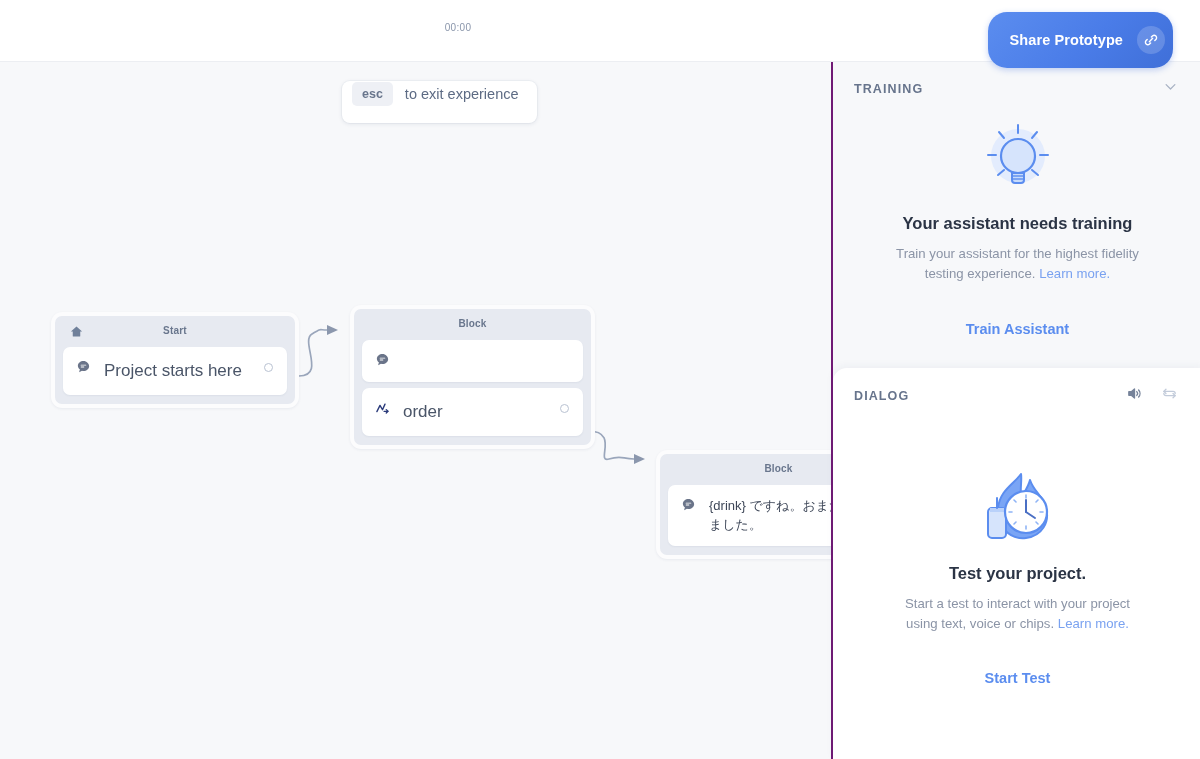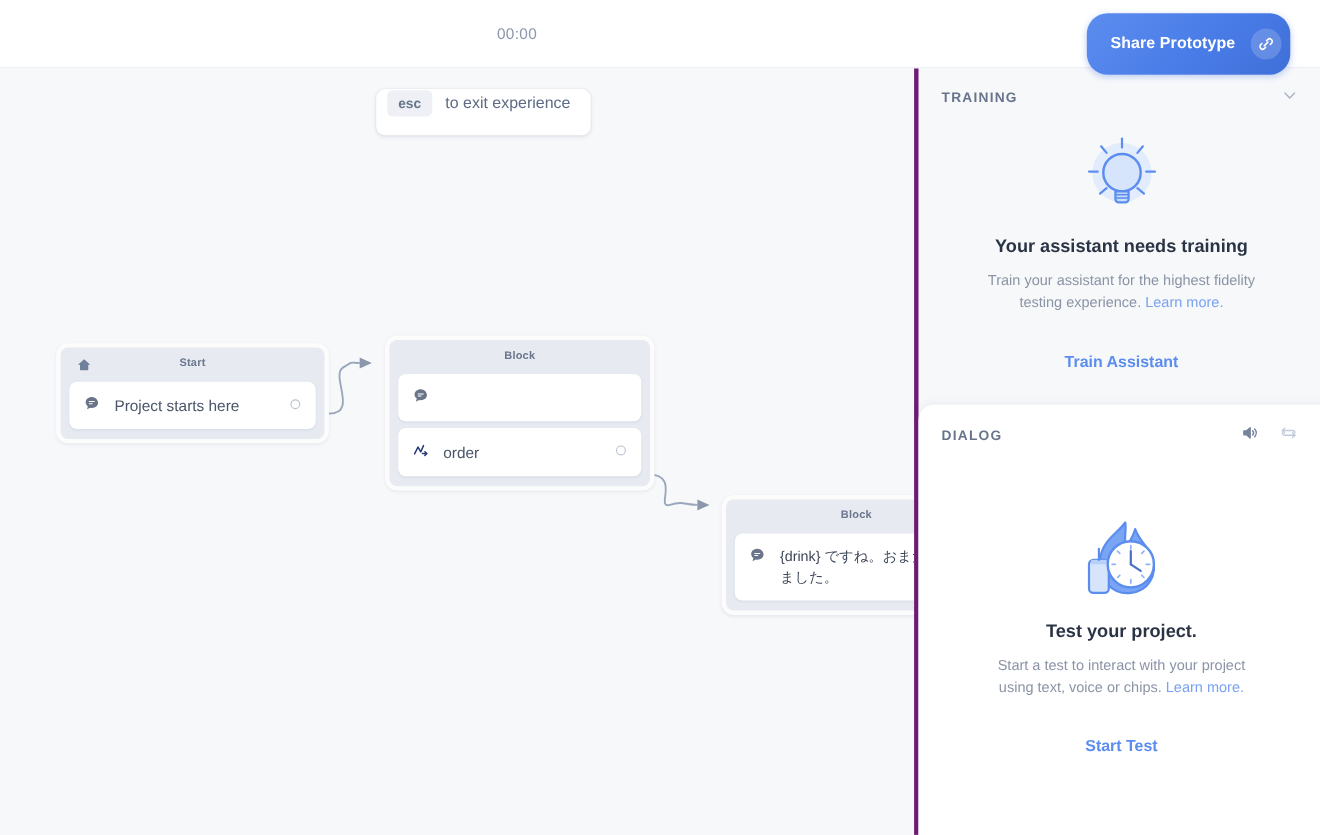--- a/index.html
+++ b/index.html
@@ -14,21 +14,21 @@
   
   .topbar {
     position: absolute; left: 0; top: 0; width: 1200px; height: 62px;
     background: #ffffff;
     border-bottom: 1px solid #eceef2;
     z-index: 30;
   }
   .timer {
     position: absolute; left: 0; top: 22px; width: 916px;
     text-align: center;
-    font-size: 14px; color: #8a96ab; letter-spacing: .3px; margin-left: 12px;
+    font-size: 10px; color: #8a96ab; letter-spacing: .3px;
   }
   .share-btn {
     position: absolute; right: 27px; top: 12px;
     height: 56px; padding: 0 8px 0 22px;
     display: flex; align-items: center; gap: 14px;
     border-radius: 19px;
     background: linear-gradient(135deg, #5b8def 0%, #4a7ce8 55%, #3f6fd8 100%);
     box-shadow: 0 2px 6px rgba(70,115,220,.32);
     cursor: pointer;
   }
@@ -80,42 +80,42 @@
     position: relative;
     background: #ffffff; border-radius: 7px;
     margin-top: 1px; margin-bottom: 6px;
     min-height: 38px;
     display: flex; align-items: flex-start; gap: 13px;
     padding: 11px 14px 11px 13px;
     box-shadow: 0 1px 2px rgba(40,60,100,.06);
   }
   .block-row:last-child { margin-bottom: 0; }
   .row-text {
-    font-size: 14px; color: #4a5568; line-height: 1.45;
+    font-size: 17px; color: #4a5568; line-height: 1.45;
     flex: 1; padding-top: 1px;
   }
   .row-text.jp { font-size: 13px; color: #3e4758; }
   .port {
     width: 9px; height: 9px; border-radius: 50%;
     border: 1.5px solid #b9c2d2; background: #ffffff;
     flex: 0 0 auto; margin-top: 5px;
   }
   .icon-bubble { flex: 0 0 auto; margin-top: 1px; }
   .icon-intent { flex: 0 0 auto; margin-top: 2px; }
   .home-icon { position: absolute; left: 14px; top: 8px; }
 
   #block-start { left: 51px; top: 250px; width: 248px; }
   #block-2     { left: 350px; top: 243px; width: 245px; }
   #block-3     { left: 656px; top: 388px; width: 245px; }
 
   
   .sidebar {
     position: absolute; left: 831px; top: 62px; width: 369px; height: 697px;
     background: #f7f8fa;
-    border-left: 4px solid #701a75;
+    border-left: 2px solid #701a75;
   }
   .panel-head {
     display: flex; align-items: center; justify-content: space-between;
     padding: 17px 24px 0 21px;
   }
   .panel-title {
     font-size: 12.5px; font-weight: bold; letter-spacing: 1.1px; color: #67748c;
   }
   .panel-head-icons { display: flex; align-items: center; gap: 18px; }
 

